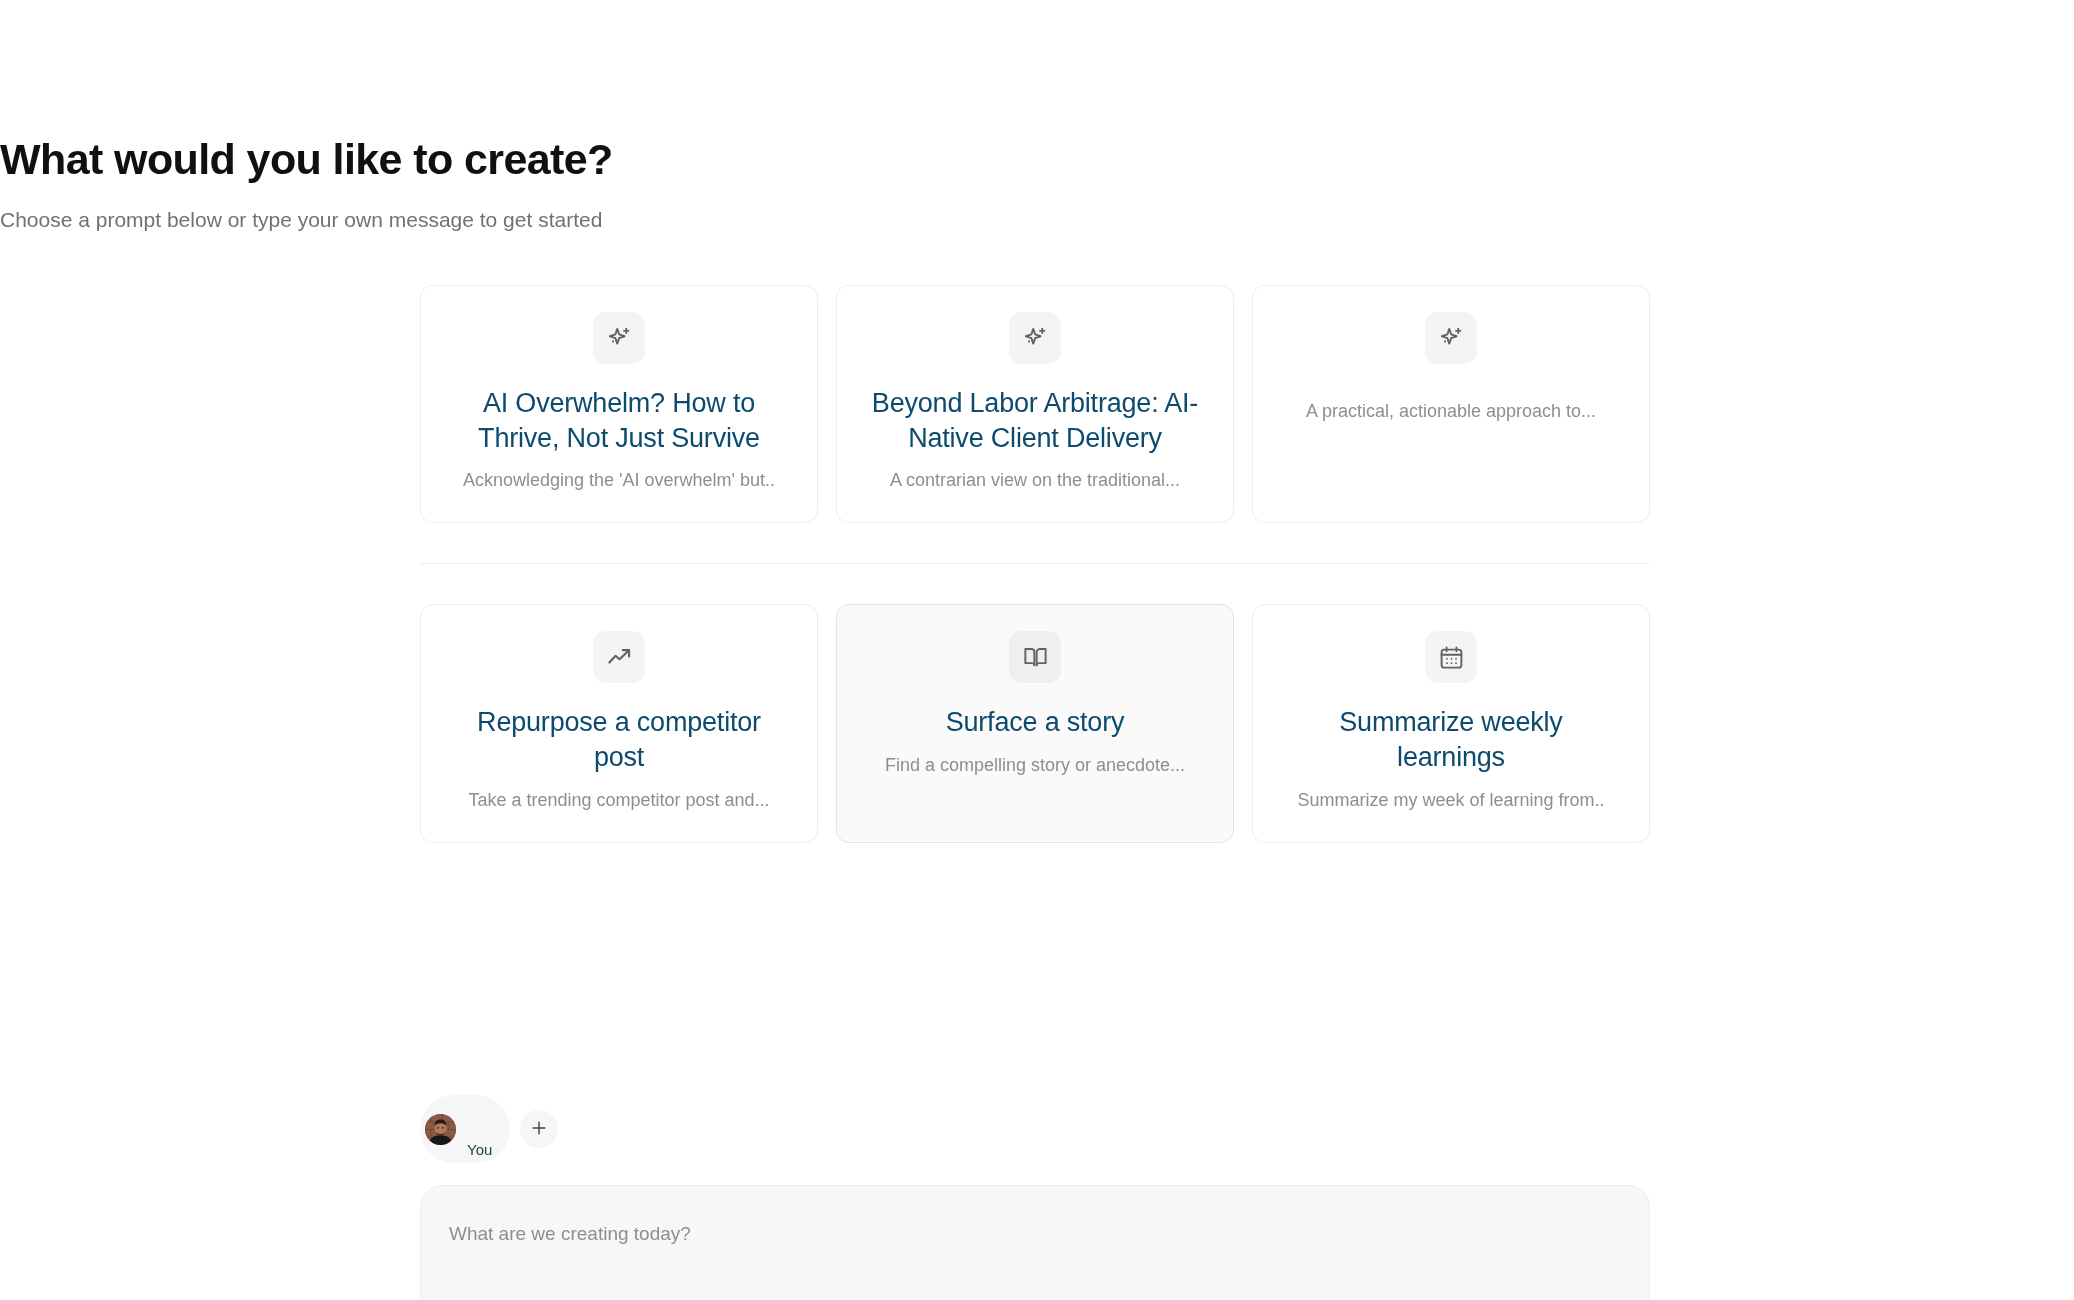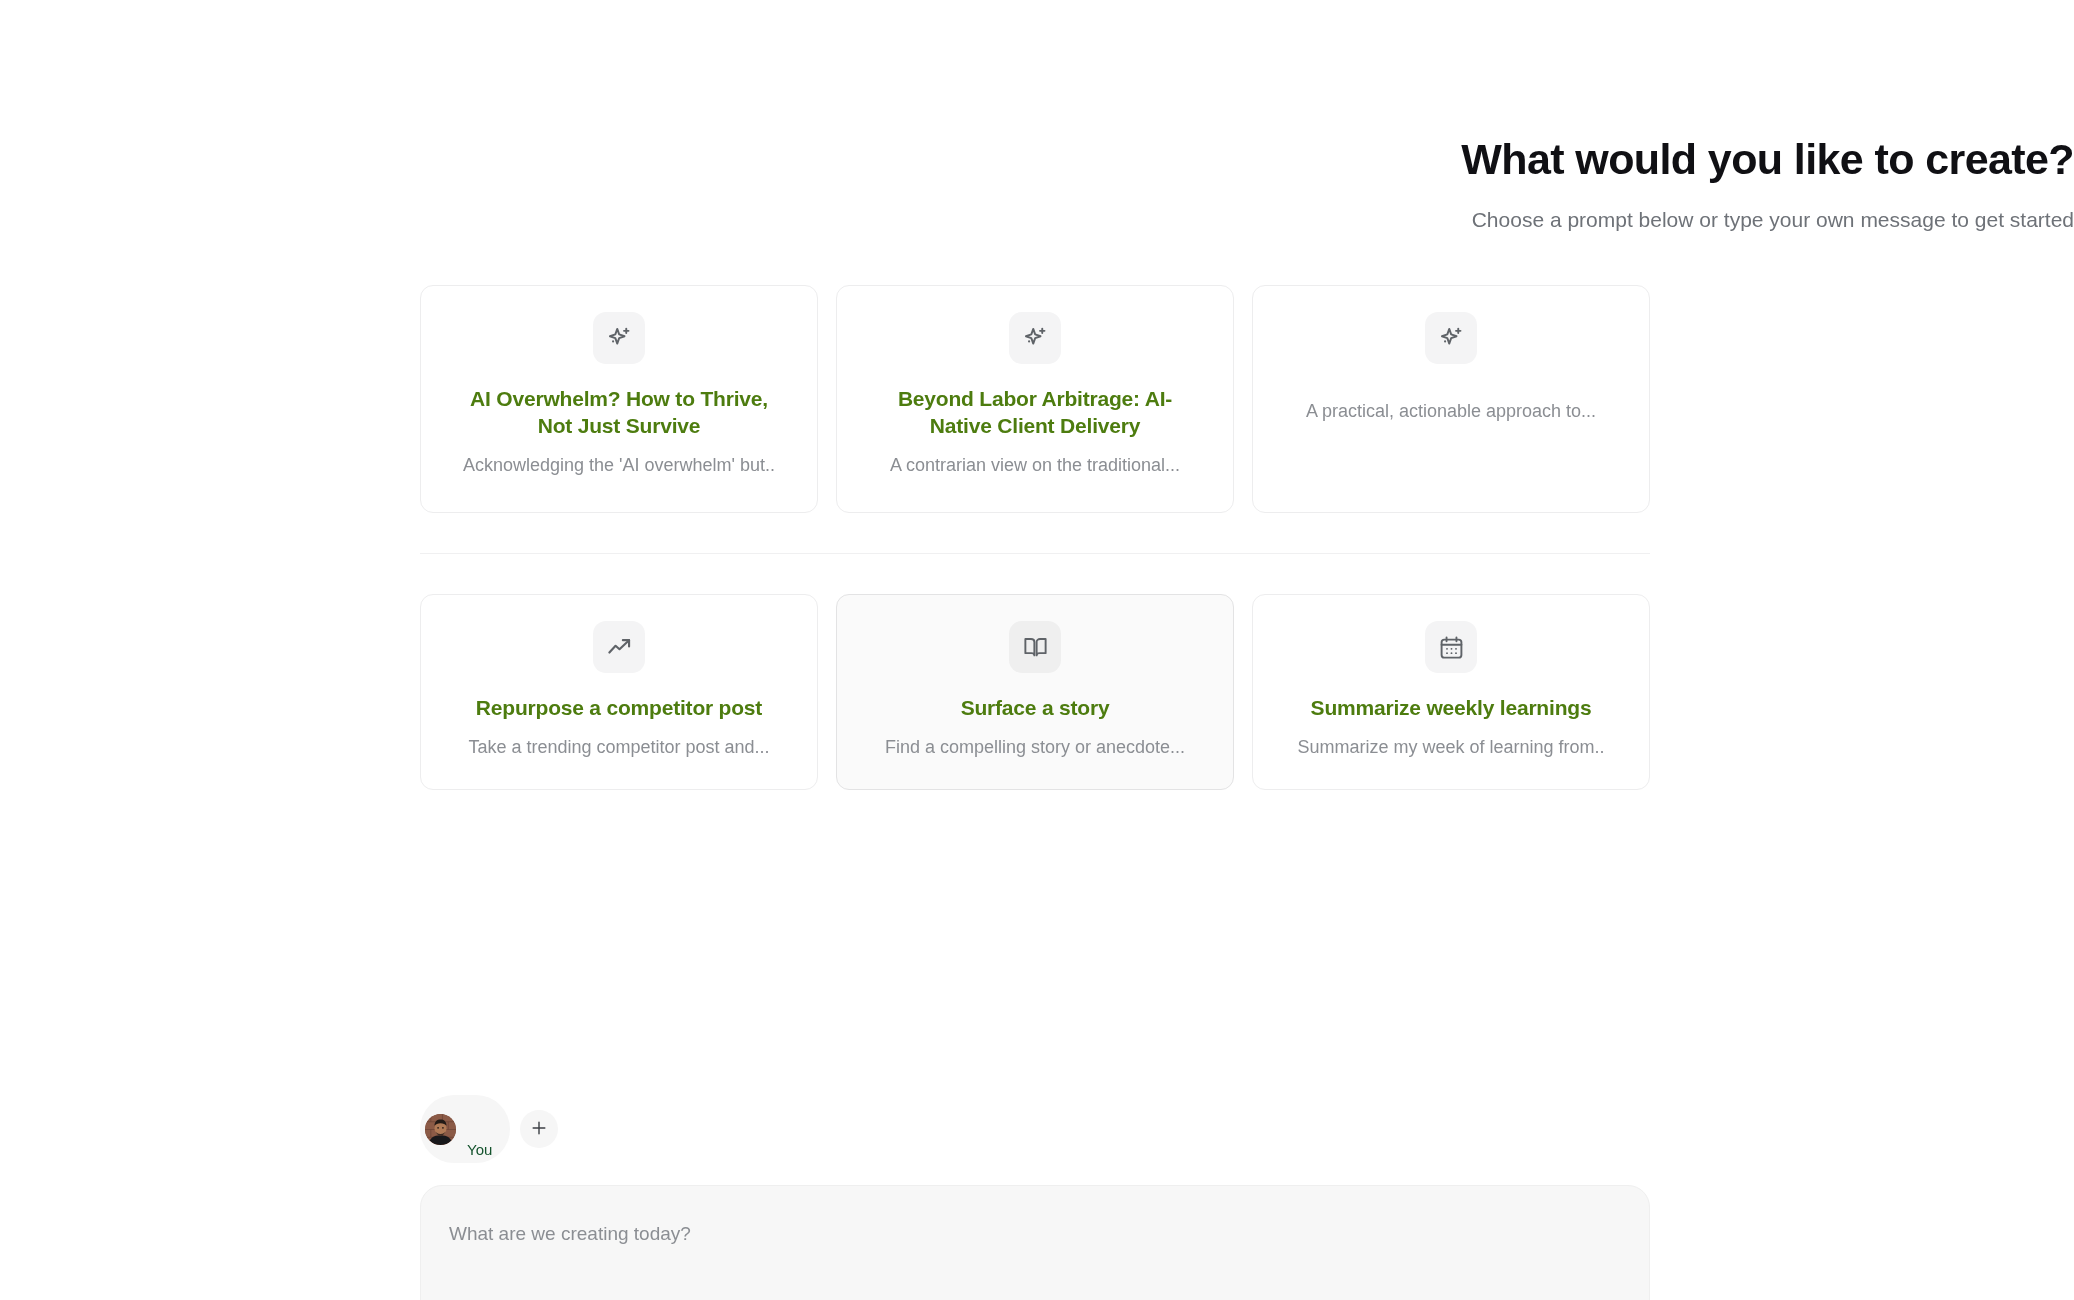--- a/index.html
+++ b/index.html
@@ -18,21 +18,21 @@
     height: 1300px;
     background: #ffffff;
   }
 
   
   .hero {
     position: absolute;
     top: 135px;
     left: 0;
     width: 2074px;
-    text-align: right;
+    text-align: left;
   }
   .hero-title {
     font-size: 43px;
     font-weight: 700;
     color: #101014;
     letter-spacing: -0.6px;
     line-height: 1.15;
   }
   .hero-sub {
     margin-top: 22px;
@@ -90,23 +90,23 @@
     display: flex;
     align-items: center;
     justify-content: center;
     margin-bottom: 22px;
     flex: none;
   }
   .card.hovered .card-icon { background: #efefef; }
   .card-icon svg { display: block; }
 
   .card-title {
-    font-size: 21px;
-    font-weight: 700;
-    color: #4d7c0f;
+    font-size: 27px;
+    font-weight: 400;
+    color: #0c4a6e;
     line-height: 1.28;
     letter-spacing: -0.2px;
     max-width: 330px;
   }
   .card-desc {
     margin-top: 14px;
     font-size: 18px;
     color: #8b8e93;
     line-height: 1.3;
     white-space: nowrap;

